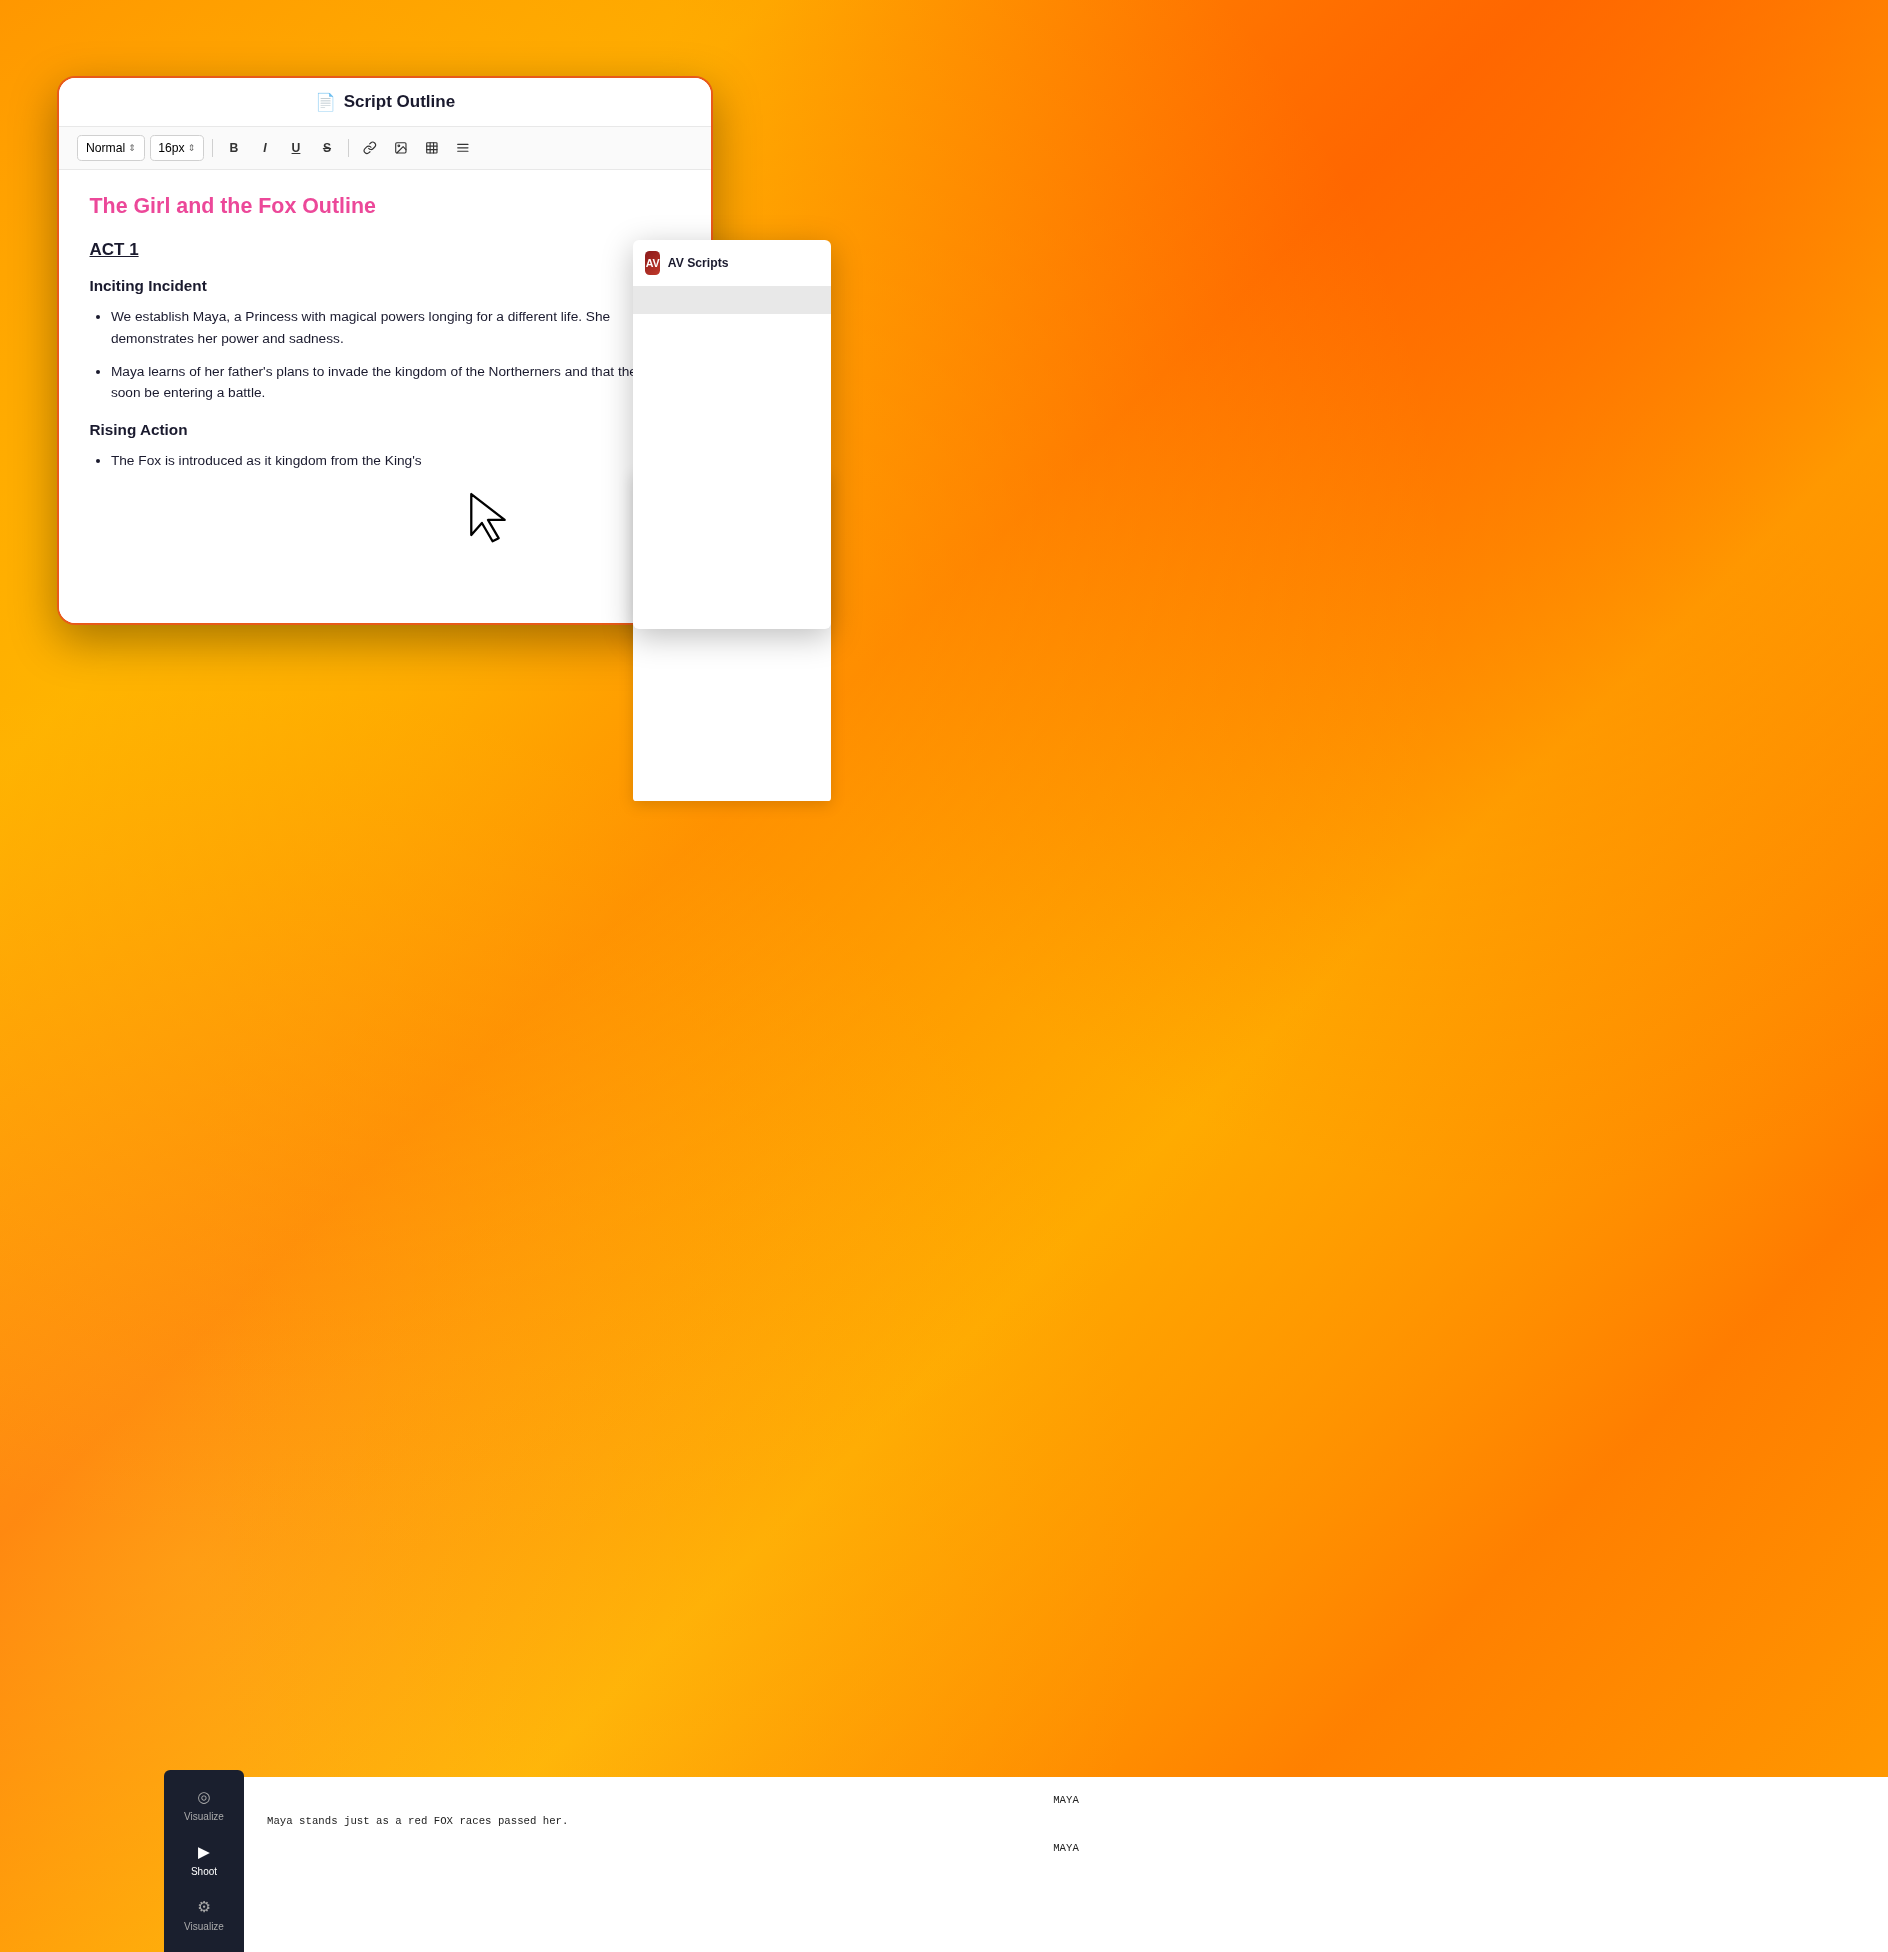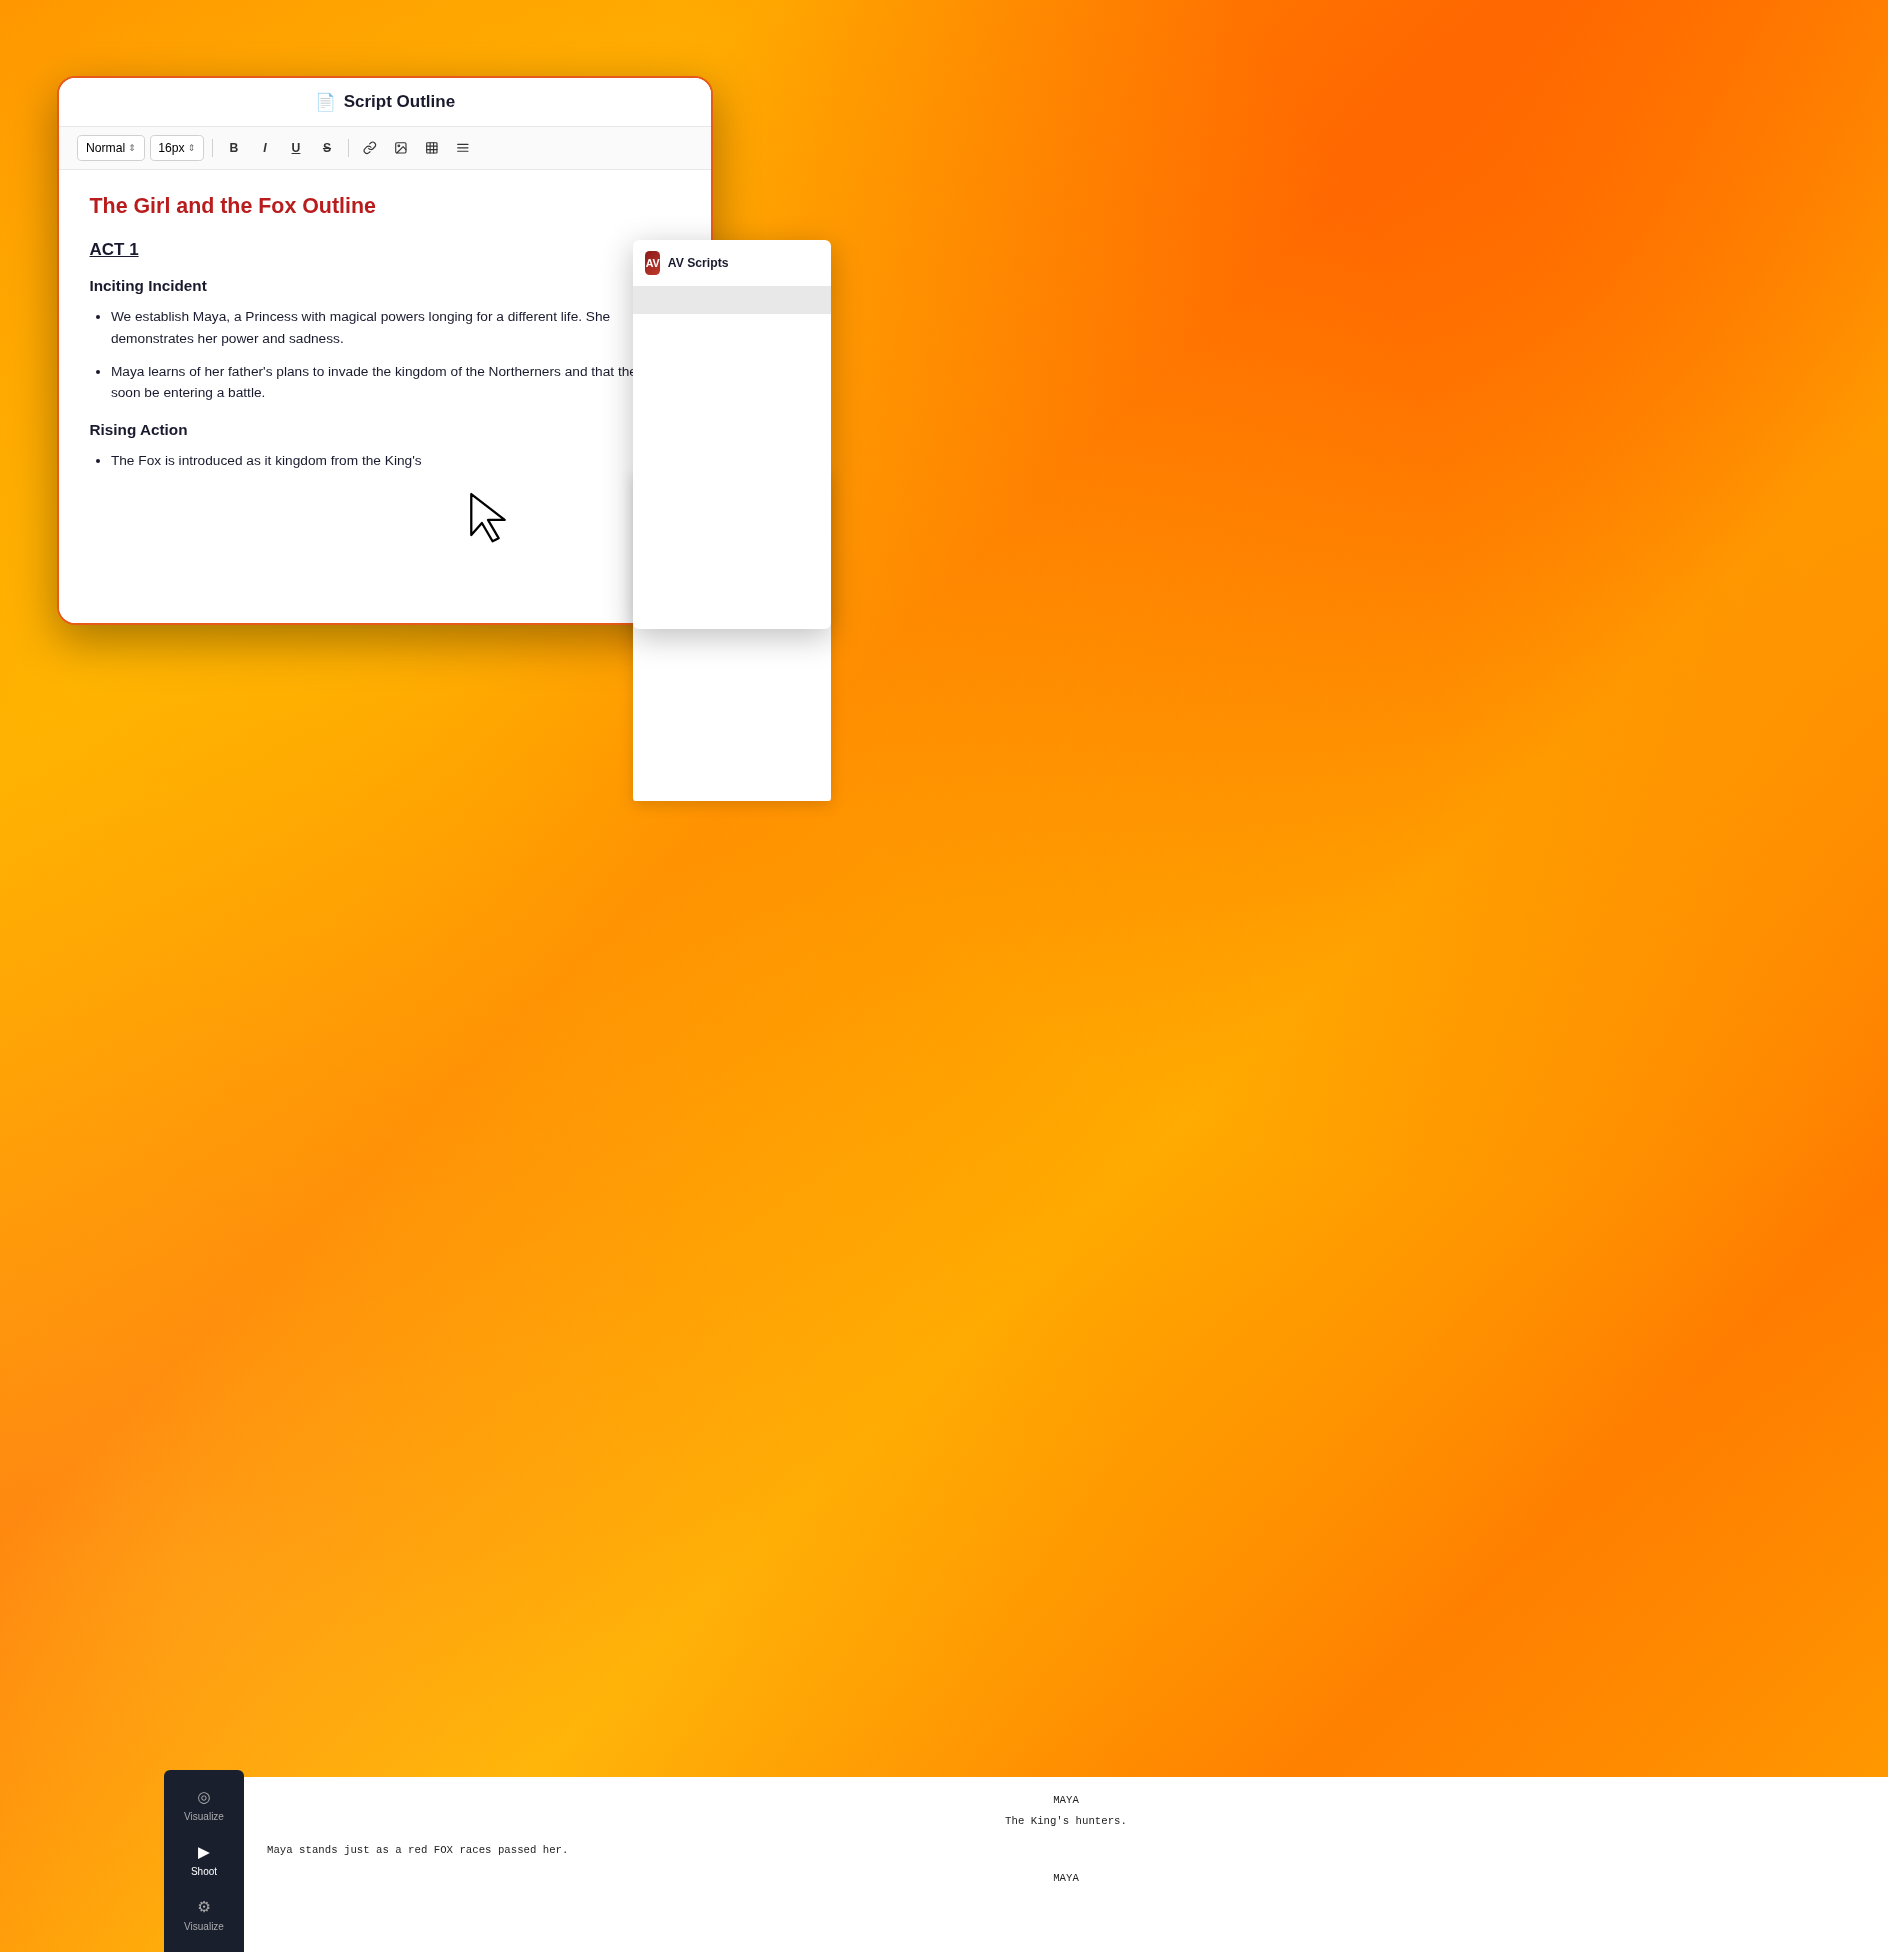--- a/index.html
+++ b/index.html
@@ -117,21 +117,21 @@
     .doc-content {
       flex: 1;
       padding: 24.4px 30.5px;
       overflow-y: auto;
       background: #fff;
     }
 
     .doc-title {
       font-size: 21.4px;
       font-weight: 700;
-      color: #b91c1c;
+      color: #ec4899;
       margin-bottom: 21.4px;
     }
 
     .doc-act {
       font-size: 17px;
       font-weight: 700;
       color: #1a1a2e;
       text-decoration: underline;
       margin-bottom: 17px;
     }
@@ -397,17 +397,16 @@
     <span class="sidebar-item-label">Shoot</span>
   </div>
   <div class="sidebar-item">
     <span class="sidebar-icon">⚙</span>
     <span class="sidebar-item-label">Visualize</span>
   </div>
 </div>
 
 <div class="bottom-script">
   <div style="text-align:center; margin-bottom: 3.1px;">MAYA</div>
-  <div style="text-align:center; margin-bottom: 12.2px;">The King's hunters.</div>
   <div style="margin-bottom: 10.7px;">Maya stands just as a red FOX races passed her.</div>
   <div style="text-align:center; margin-bottom: 3.1px;">MAYA</div>
 </div>
 
 
 </body></html>

